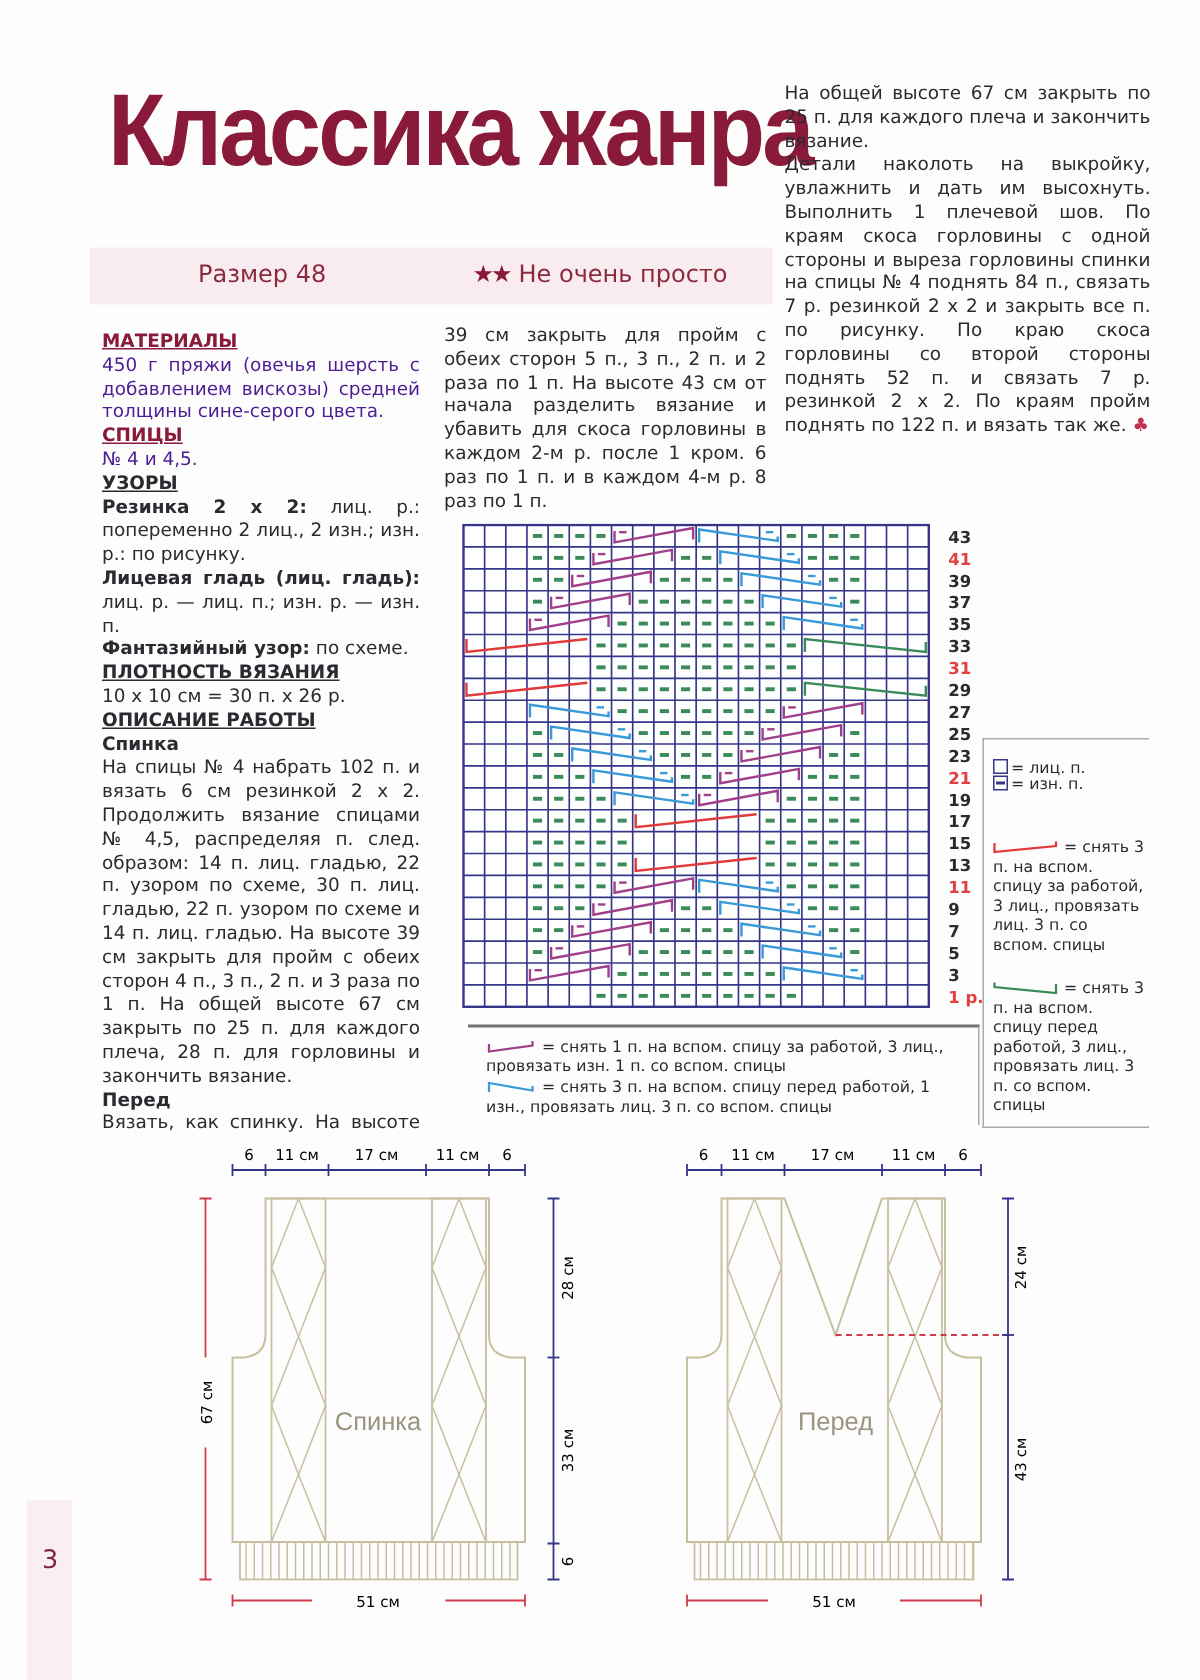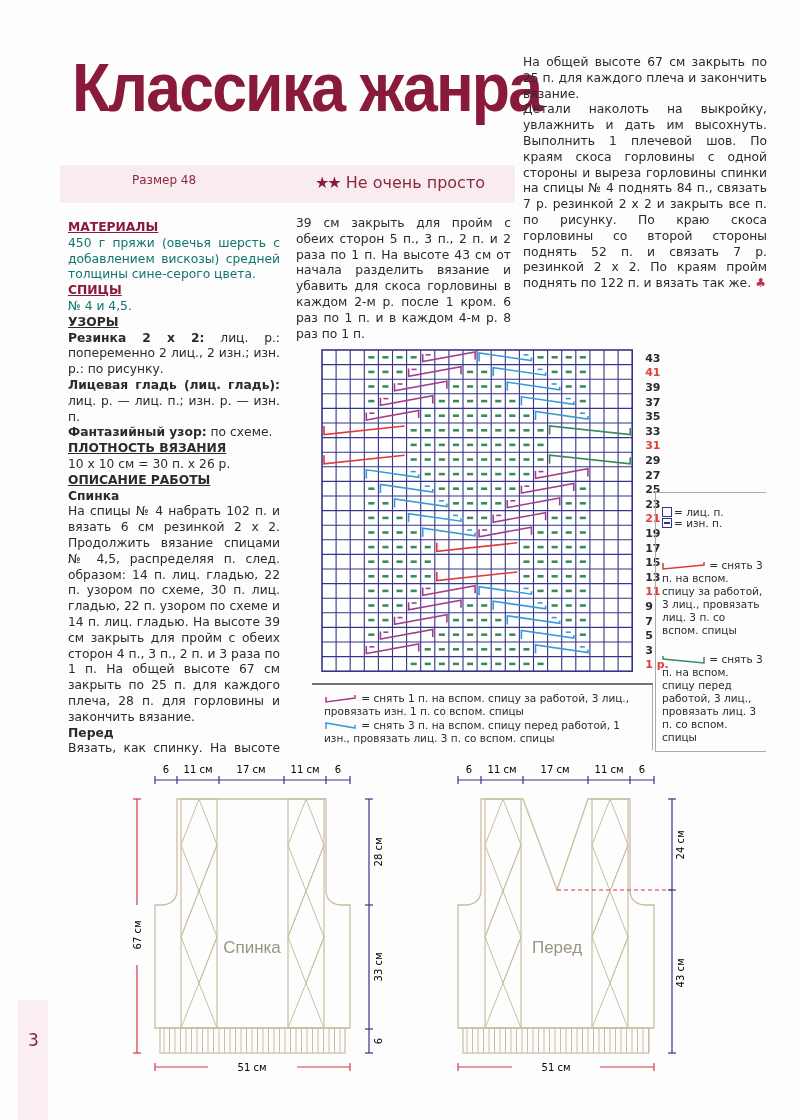--- a/index.html
+++ b/index.html
@@ -12,35 +12,35 @@
   .abs { position:absolute; }
   .left-strip { left:18px; top:1000px; width:30px; height:120px; background:#fbeef3; }
   .page-num { left:28px; top:1030px; font-size:17px; color:#7a2a3a; font-family:"DejaVu Sans", sans-serif; }
 
   .title {
     left:72px; top:48px; font-family:"Liberation Sans", sans-serif;
     font-size:68px; font-weight:bold; color:#8a1a3a; letter-spacing:-2px;
     transform:scaleX(0.92); transform-origin:left top; white-space:nowrap;
   }
   .band { left:60px; top:165px; width:455px; height:38px; background:#f9ecf1; }
-  .size { left:132px; top:173px; font-size:12px; color:#8a2a3c; }
+  .size { left:132px; top:173px; font-size:16px; color:#8a2a3c; }
   .diff { left:315px; top:173px; font-size:16px; color:#8a2a3c; }
   .diff .stars { color:#8a1a3a; letter-spacing:-2px; margin-right:6px; }
 
   .col { font-size:12.3px; line-height:15.8px; text-align:justify; }
   .col1 { left:68px; top:220px; width:212px; }
   .col2 { left:296px; top:216px; width:215px; }
   .col3 { left:523px; top:55px; width:244px; }
   .h-u { font-weight:bold; text-decoration:underline; }
   .h-red { color:#8a1a3a; }
-  .red-txt { color:#0f766e; }
+  .red-txt { color:#4c1d95; }
   .b { font-weight:bold; }
   .club { color:#c03050; }
 
-  .chart-wrap { left:321px; top:349px; }
+  .chart-wrap { left:308px; top:349px; }
   .legend-box {
     left:655px; top:492px; width:110px; height:258px;
     border-left:1.5px solid #aaa; border-bottom:1.5px solid #aaa; border-top:1.5px solid #aaa;
   }
   .legend-item { position:absolute; font-size:10.5px; line-height:13px; color:#2a2a30; }
   .legend-bottom {
     left:312px; top:683px; width:340px; height:65px;
     border-top:2px solid #737373; border-right:1.5px solid #aaa;
   }
   .sq {

